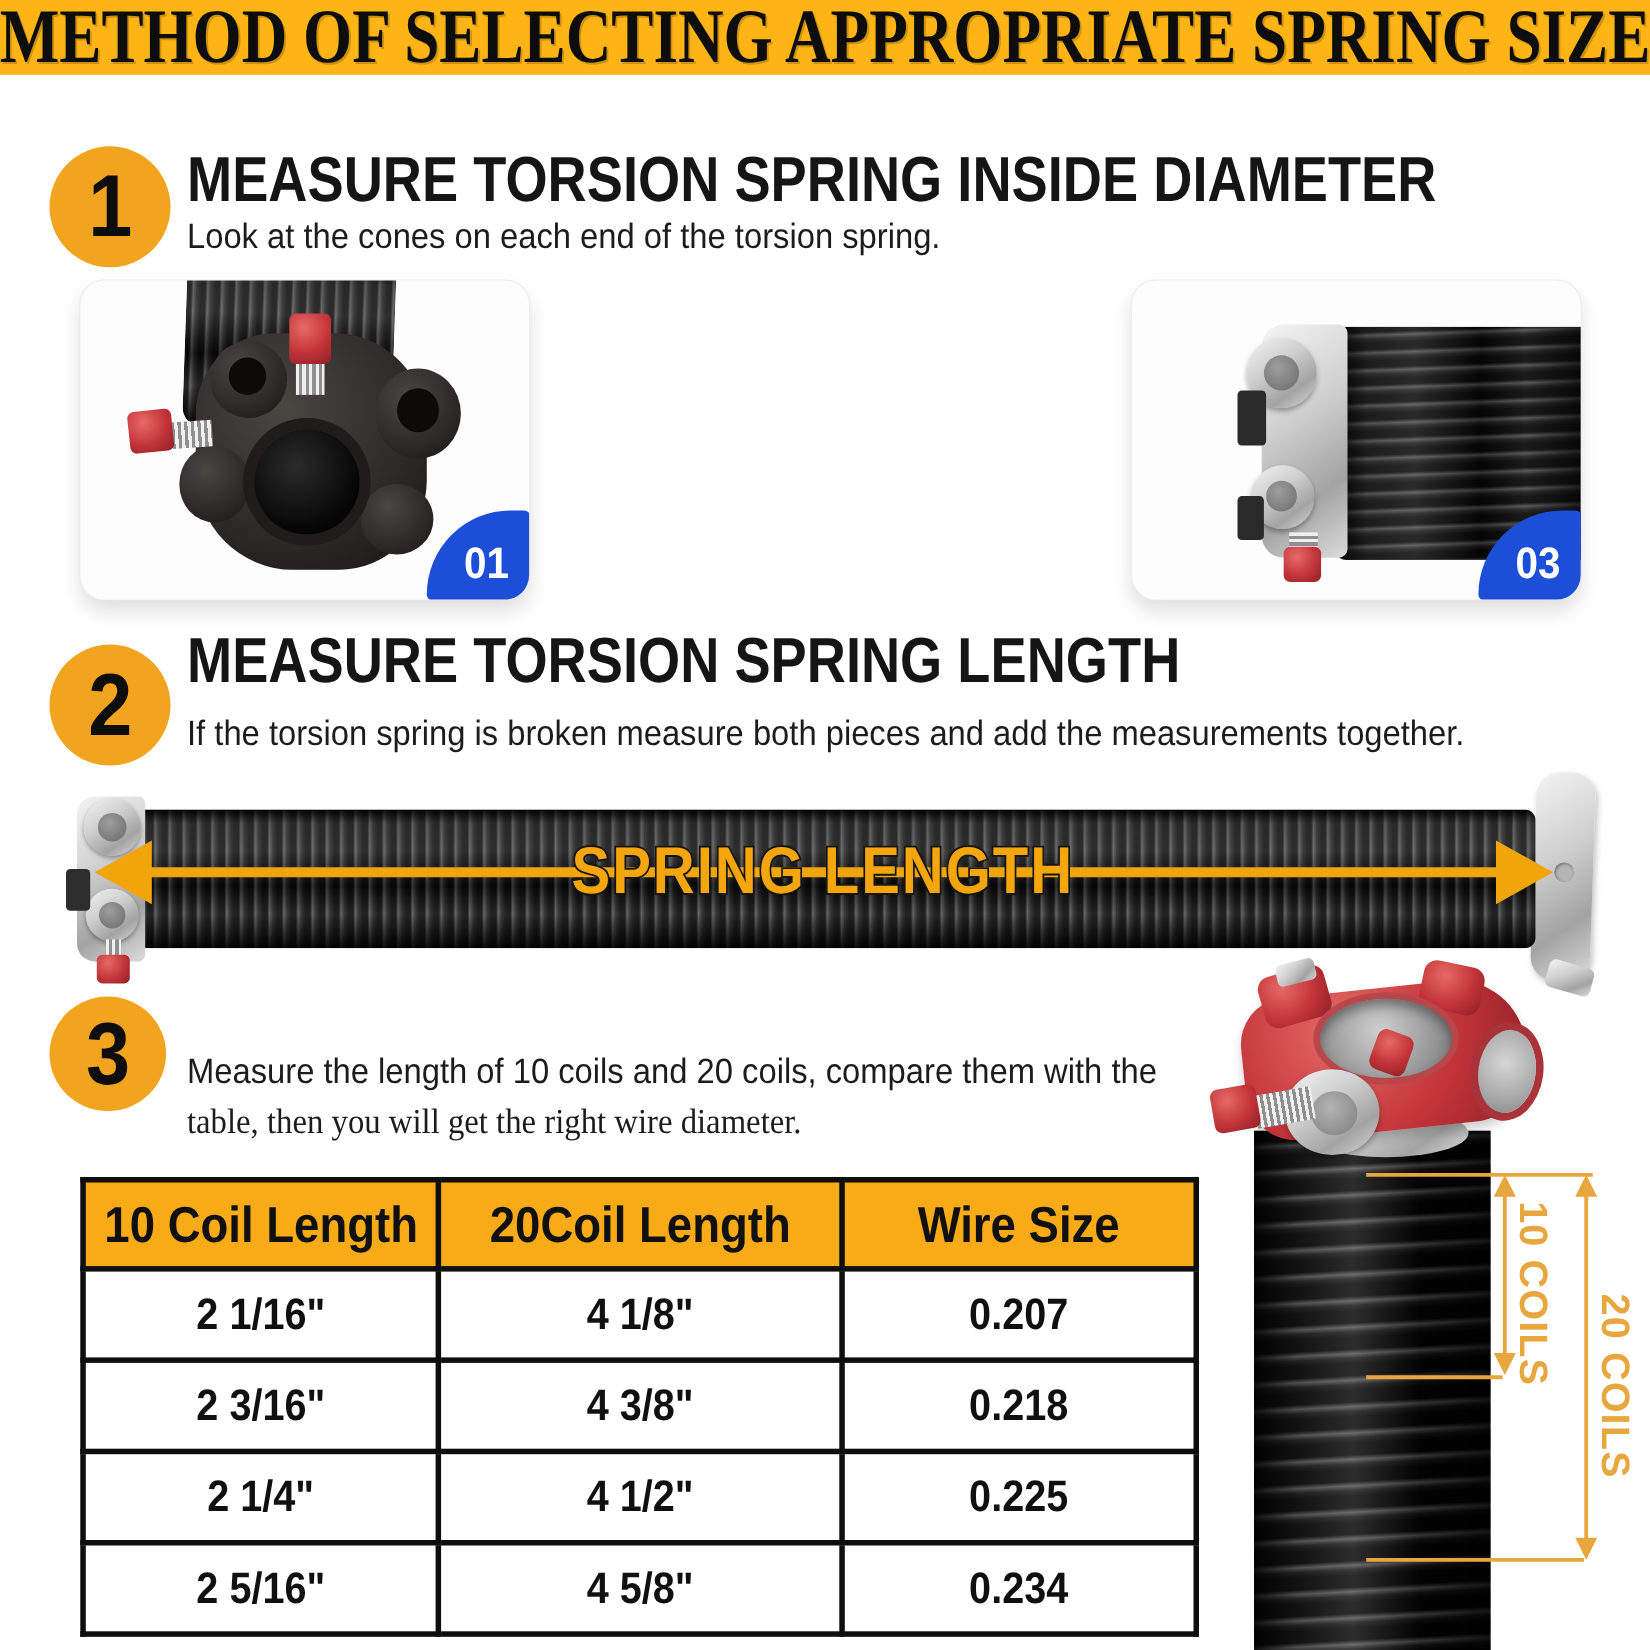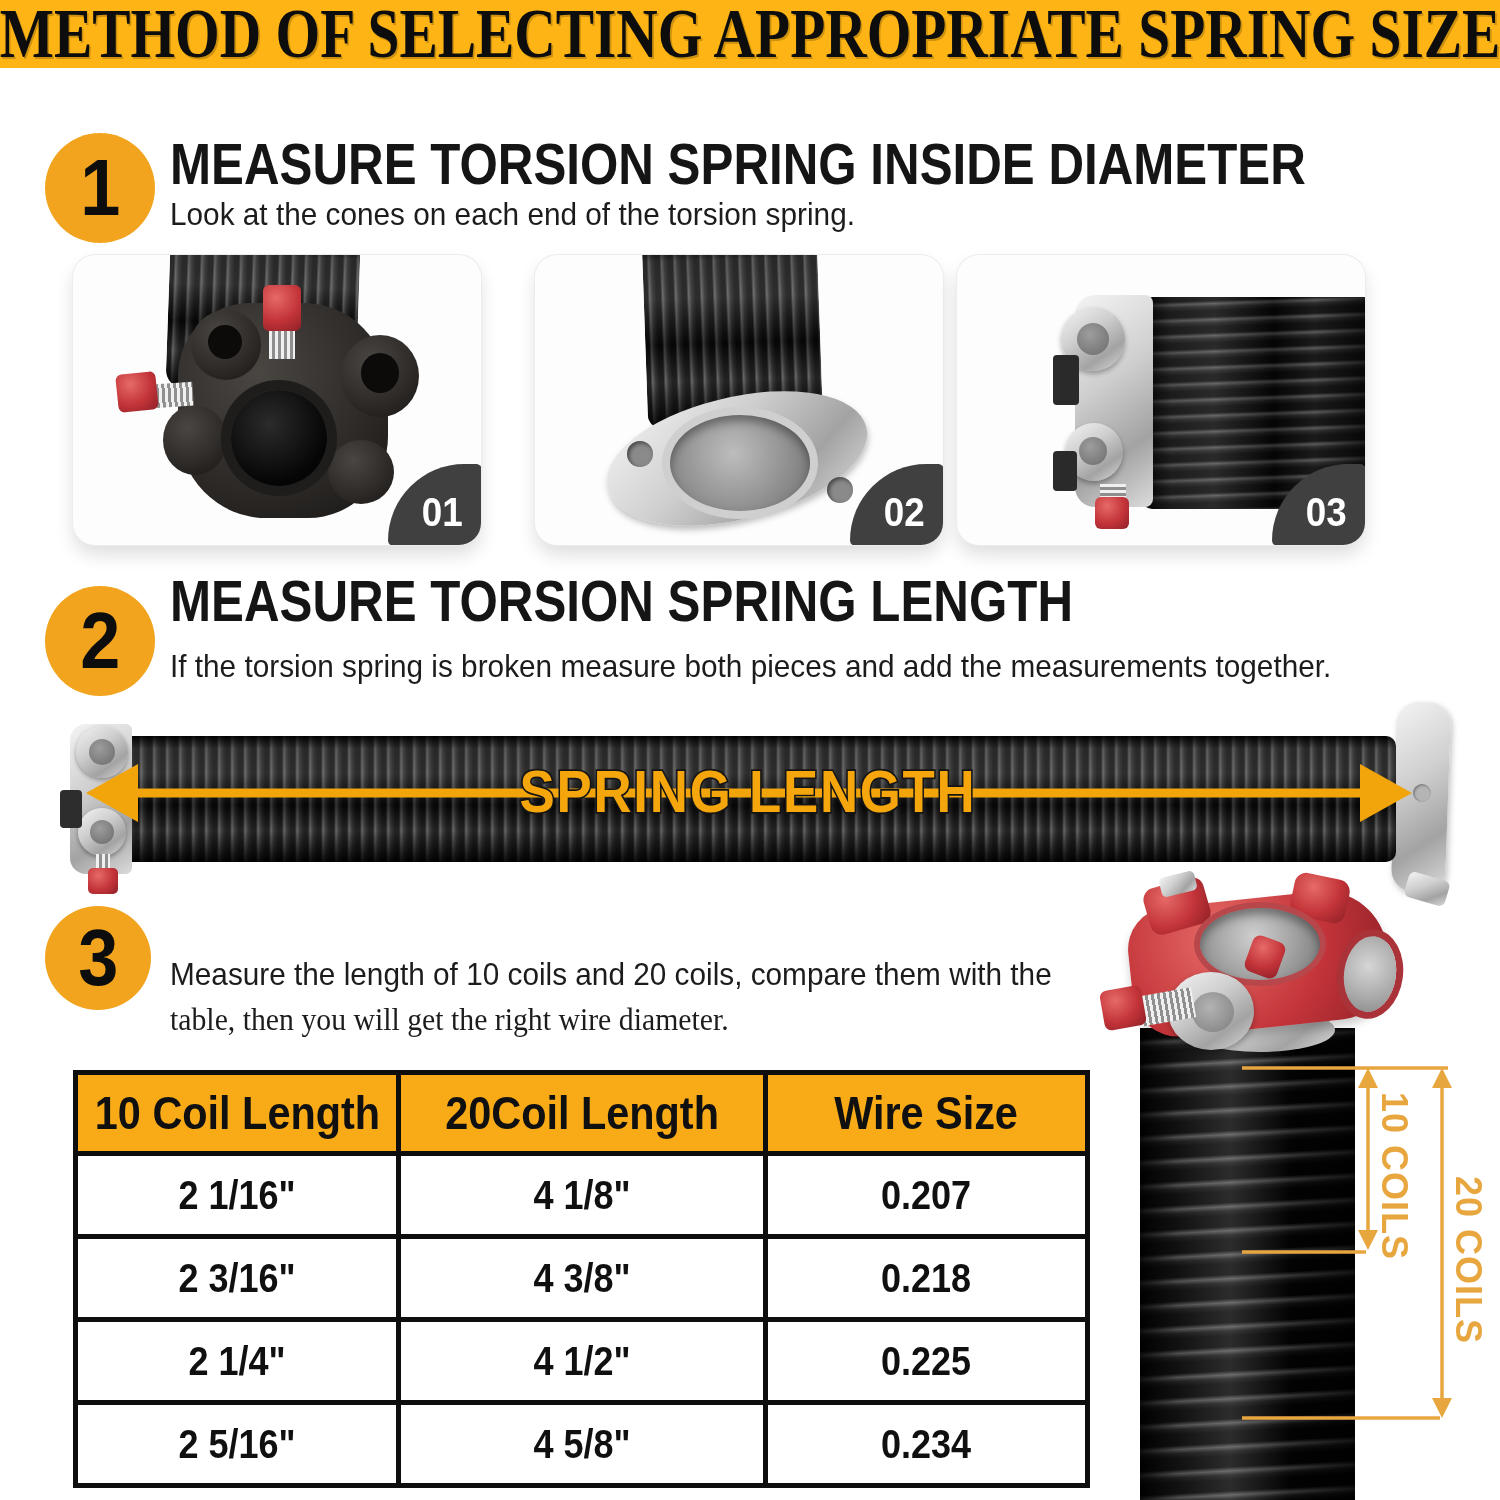--- a/index.html
+++ b/index.html
@@ -14,21 +14,21 @@
   
   .step-circle{width:110px;height:110px;border-radius:50%;background:#F2A41E;display:flex;align-items:center;justify-content:center;}
   .step-circle span{font-weight:800;font-size:80px;color:#0d0d0d;transform:scaleX(.9);}
   .step-title{font-weight:700;font-size:58px;white-space:nowrap;}
   .step-title span{display:inline-block;transform:scaleX(.85);transform-origin:0 50%;white-space:nowrap;color:#151515;}
   .step-sub{font-weight:400;font-size:32px;white-space:nowrap;}
   .step-sub span{display:inline-block;transform:scaleX(.93);transform-origin:0 50%;white-space:nowrap;color:#1c1c1c;}
   
   .photo-card{top:255px;width:408px;height:290px;background:#fdfdfd;border-radius:22px;overflow:hidden;
               box-shadow:0 0 0 1px #ececec,0 10px 18px rgba(0,0,0,.13);}
-  .badge{position:absolute;right:-1px;bottom:-1px;width:94px;height:82px;background:#404040;
+  .badge{position:absolute;right:-1px;bottom:-1px;width:94px;height:82px;background:#1d4ed8;
          border-radius:82px 6px 20px 6px;display:flex;align-items:center;justify-content:center;padding-top:14px;padding-left:14px;box-sizing:border-box;}
   .badge span{color:#fff;font-weight:700;font-size:40px;transform:scaleX(.92);}
   
   .coil-v{background:
       linear-gradient(90deg,rgba(0,0,0,.85) 0%,rgba(90,90,90,.25) 12%,rgba(255,255,255,.14) 30%,rgba(0,0,0,.35) 55%,rgba(255,255,255,.08) 72%,rgba(0,0,0,.85) 100%),
       repeating-linear-gradient(178deg,#070707 0px,#070707 6px,#4e4e4e 9px,#1d1d1d 12px,#070707 16px);}
   .coil-h{background:
       linear-gradient(180deg,rgba(0,0,0,.85) 0%,rgba(110,110,110,.3) 10%,rgba(255,255,255,.14) 30%,rgba(0,0,0,.4) 55%,rgba(255,255,255,.1) 75%,rgba(0,0,0,.85) 100%),
       repeating-linear-gradient(90deg,#0a0a0a 0px,#0a0a0a 4px,#565656 6px,#242424 9px,#0a0a0a 13px);}
   .coil-big{background:
@@ -79,32 +79,22 @@
     <div class="abs hole" style="left:158px;top:135px;width:96px;height:96px;background:radial-gradient(circle at 40% 35%,#2b2b2b,#050505 70%);box-shadow:0 0 0 10px #1f1d1b;"></div>
     <div class="abs thread" style="left:196px;top:74px;width:26px;height:30px;"></div>
     <div class="abs red-part" style="left:190px;top:30px;width:38px;height:46px;border-radius:6px;"></div>
     <div class="abs thread" style="left:80px;top:128px;width:40px;height:24px;transform:rotate(-4deg);"></div>
     <div class="abs red-part" style="left:44px;top:118px;width:40px;height:38px;border-radius:6px;transform:rotate(-6deg);"></div>
     <div class="badge">
         <span>01</span>
       </div>
   </div>
 
-  <div class="abs photo-card" style="left:535px;">
-    <div class="abs coil-h" style="left:110px;top:-14px;width:175px;height:185px;border-radius:0 0 14px 14px;transform:rotate(-2deg);"></div>
-    <div class="abs silver" style="left:70px;top:142px;width:265px;height:122px;border-radius:48% 52% 50% 50%;transform:rotate(-14deg);box-shadow:0 4px 6px rgba(0,0,0,.25);"></div>
-    <div class="abs" style="left:135px;top:160px;width:140px;height:96px;border-radius:50%;background:radial-gradient(circle at 45% 40%,#bdbdbd,#8e8e8e 60%,#6f6f6f);box-shadow:inset 0 6px 10px rgba(0,0,0,.35),0 0 0 8px #cfcfcf;"></div>
-    <div class="abs hole" style="left:92px;top:186px;width:26px;height:26px;background:#8a8a8a;box-shadow:inset 2px 2px 4px rgba(0,0,0,.5);"></div>
-    <div class="abs hole" style="left:292px;top:222px;width:26px;height:26px;background:#8a8a8a;box-shadow:inset 2px 2px 4px rgba(0,0,0,.5);"></div>
-    <div class="badge">
-        <span>02</span>
-      </div>
-  </div>
-
-  <div class="abs photo-card" style="left:957px;">
+
+  <div class="abs photo-card" style="left:1029px;">
     <div class="abs coil-v" style="left:185px;top:42px;width:240px;height:212px;border-radius:10px 0 0 10px;"></div>
     <div class="abs silver" style="left:118px;top:40px;width:78px;height:212px;border-radius:20px 8px 8px 20px;"></div>
     <div class="abs silver" style="left:104px;top:52px;width:64px;height:64px;border-radius:50%;box-shadow:0 3px 5px rgba(0,0,0,.3);"></div>
     <div class="abs hole" style="left:120px;top:68px;width:32px;height:32px;background:radial-gradient(circle at 40% 35%,#9d9d9d,#6c6c6c);"></div>
     <div class="abs silver" style="left:108px;top:168px;width:58px;height:58px;border-radius:50%;box-shadow:0 3px 5px rgba(0,0,0,.3);"></div>
     <div class="abs hole" style="left:122px;top:182px;width:28px;height:28px;background:radial-gradient(circle at 40% 35%,#9d9d9d,#6c6c6c);"></div>
     <div class="abs" style="left:96px;top:100px;width:26px;height:50px;background:#2a2a2a;border-radius:4px;"></div>
     <div class="abs" style="left:96px;top:196px;width:24px;height:40px;background:#2a2a2a;border-radius:4px;"></div>
     <div class="abs thread" style="left:148px;top:224px;width:16px;height:26px;transform:rotate(90deg);"></div>
     <div class="abs red-part" style="left:138px;top:242px;width:34px;height:32px;border-radius:6px;"></div>

